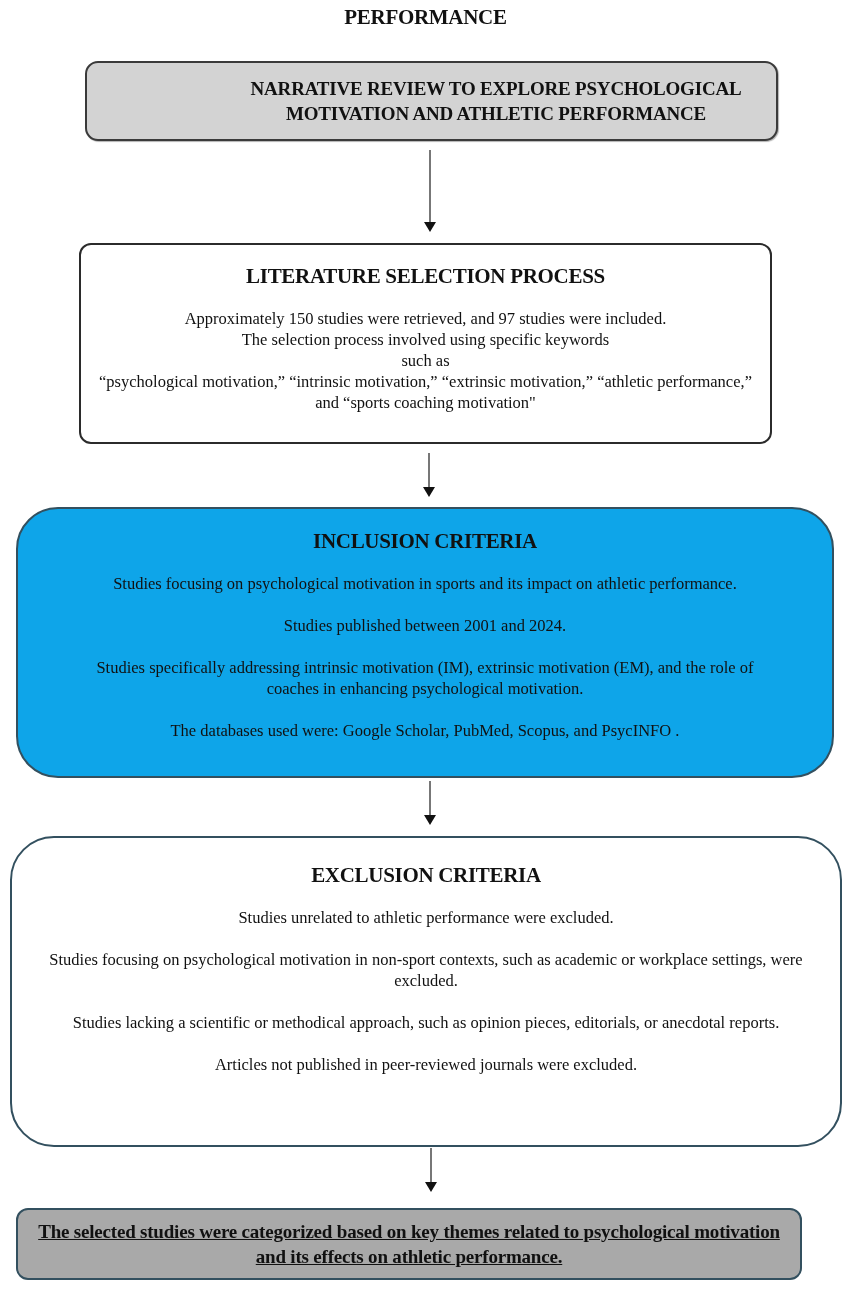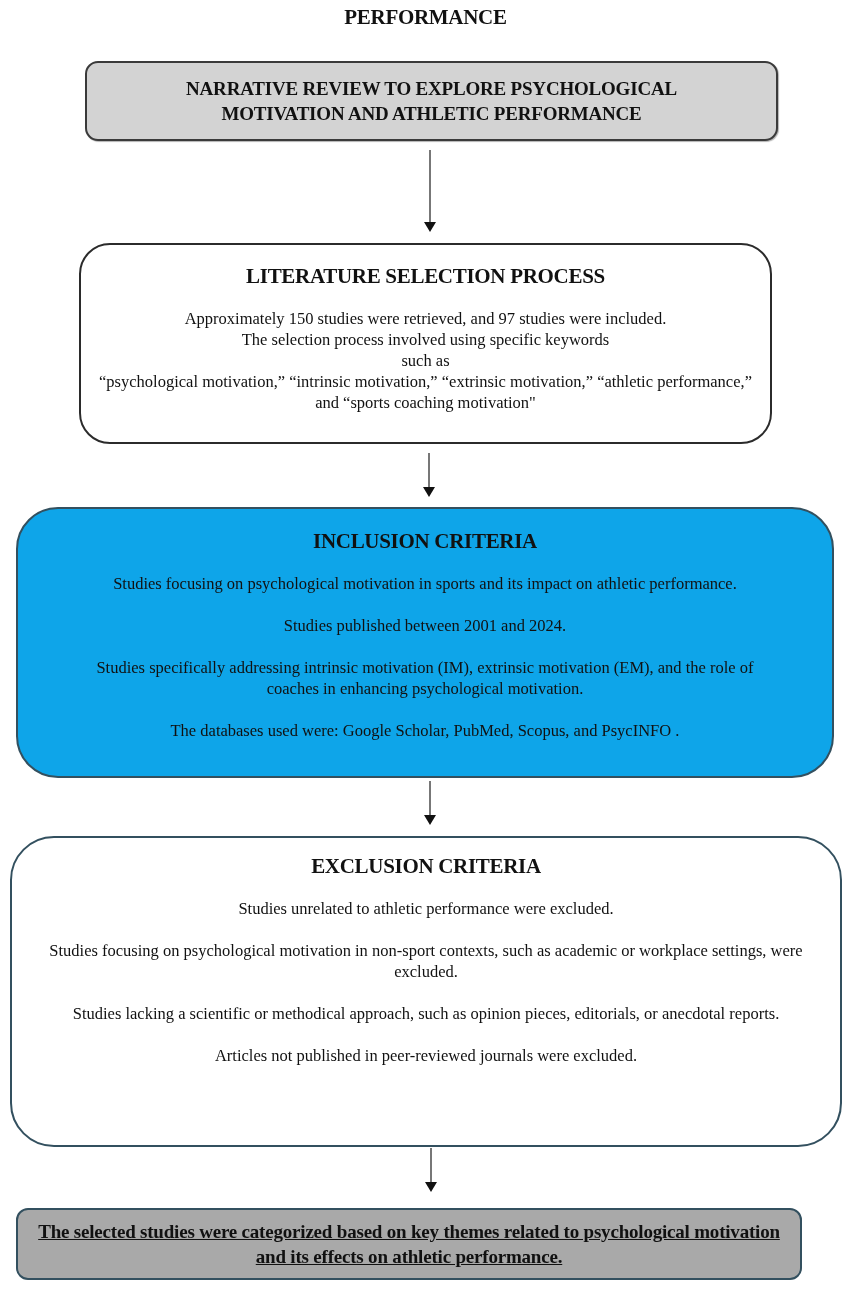--- a/index.html
+++ b/index.html
@@ -3,41 +3,41 @@
   <meta charset="utf-8">
   <style>
     html, body { margin: 0; padding: 0; background: #ffffff; }
     body { width: 851px; height: 1292px; position: relative; overflow: hidden;
            font-family: "Liberation Serif", "DejaVu Serif", serif; color: #111; }
     .title { position: absolute; left: 0; width: 851px; top: 5px; text-align: center;
              font-weight: bold; font-size: 21px; letter-spacing: -0.3px; }
     .box { position: absolute; box-sizing: border-box; text-align: center; }
     .box-top { left: 85px; top: 61px; width: 693px; height: 80px; background: #d3d3d3;
                border: 2px solid #3a3a3a; border-radius: 13px;
-               display: flex; align-items: center; justify-content: center;
+               display: flex; align-items: center; justify-content: flex-end;
                box-shadow: 1px 1px 1px rgba(0,0,0,0.3); }
     .box-top .text { font-weight: bold; font-size: 19px; line-height: 25px; letter-spacing: -0.2px; }
     .box-lit { left: 79px; top: 243px; width: 693px; height: 201px; background: #fff;
-               border: 2px solid #2b2b2b; border-radius: 31px; }
+               border: 2px solid #2b2b2b; border-radius: 12px; }
     .box-inc { left: 16px; top: 507px; width: 818px; height: 271px; background: #0ea5e9;
                border: 2px solid #33505f; border-radius: 42px; }
     .box-exc { left: 10px; top: 836px; width: 832px; height: 311px; background: #fff;
                border: 2px solid #33505f; border-radius: 44px; }
     .box-bot { left: 16px; top: 1208px; width: 786px; height: 72px; background: #a9a9a9;
                border: 2px solid #33505f; border-radius: 12px;
                display: flex; align-items: center; justify-content: center; text-decoration: underline; }
     .box-bot .text { font-weight: bold; font-size: 19px; line-height: 25px; letter-spacing: -0.2px; }
     .heading { font-weight: bold; font-size: 21px; letter-spacing: -0.3px; }
     .body { font-size: 16.5px; line-height: 21px; }
     .box-lit .heading { margin-top: 19px; }
     .box-lit .body { margin-top: 19px; padding: 0 12px; }
     .box-inc .heading { margin-top: 20px; }
     .box-inc .crit { margin-top: 19px; }
     .box-inc .crit + .crit { margin-top: 21px; }
-    .box-exc .heading { margin-top: 16px; }
+    .box-exc .heading { margin-top: 25px; }
     .box-exc .crit { margin-top: 19px; }
     .box-exc .crit + .crit { margin-top: 21px; }
     .crit { padding: 0 28px; }
     .box-exc .crit { padding: 0 16px; }
     .arrow { position: absolute; width: 12px; }
     .arrow .shaft { position: absolute; left: 5px; top: 0; width: 2px; background: #777; }
     .arrow .head { position: absolute; left: 0; width: 0; height: 0;
                    border-left: 6px solid transparent; border-right: 6px solid transparent;
                    border-top: 10px solid #111; }
   </style>

